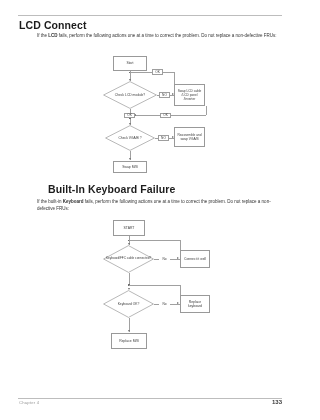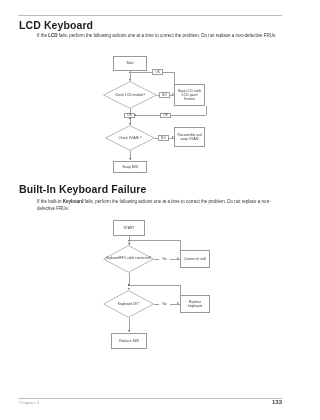--- a/index.html
+++ b/index.html
@@ -162,21 +162,21 @@
     background: #6f6f6f;
   }
 </style>
 </head>
 <body>
 
 <div class="page">
 
   <div class="rule-top"></div>
 
-  <div class="section-title" style="top:19px;">LCD Keyboard</div>
+  <div class="section-title" style="top:19px;">LCD Connect</div>
 
   <div class="body-text" style="top:33px;"><span>If the </span><b>LCD</b><span> fails, perform the following actions one at a time to correct the problem. Do not replace a non-defective FRUs:</span></div>
 
   <div class="flow" style="left:0; top:0; width:300px; height:180px;">
 
     <div class="node" style="left:113px; top:56px; width:34px; height:15px;">Start</div>
 
     <div class="line v" style="left:129.6px; top:71px; height:10px;"></div>
     <div class="dot" style="left:129.2px; top:71.5px;"></div>
 
@@ -224,21 +224,21 @@
     <div class="arrow right" style="left:171.5px; top:136px;"></div>
 
     <div class="node" style="left:174px; top:127px; width:31px; height:20px; font-size:3.2px; line-height:4px;">Reassemble and swap VGA/B</div>
 
     <div class="line v" style="left:129.6px; top:151px; height:9px;"></div>
     <div class="arrow down" style="left:128.5px; top:158px;"></div>
 
     <div class="node" style="left:113px; top:161px; width:34px; height:12px;">Swap M/B</div>
   </div>
 
-  <div class="section-title" style="top:183px;">Built-In Keyboard Failure</div>
+  <div class="section-title" style="top:183px;margin-left:29px;">Built-In Keyboard Failure</div>
 
   <div class="body-text" style="top:199px;"><span>If the built-in </span><b>Keyboard</b><span> fails, perform the following actions one at a time to correct the problem. Do not replace a non-defective FRUs:</span></div>
 
   <div class="flow" style="left:0; top:0; width:300px; height:400px;">
 
     <div class="node" style="left:113px; top:220px; width:32px; height:16px;">START</div>
 
     <div class="line v" style="left:128.6px; top:236px; height:9px;"></div>
     <div class="dot" style="left:128.2px; top:239.5px;"></div>
     <div class="arrow down" style="left:127.5px; top:243px;"></div>

